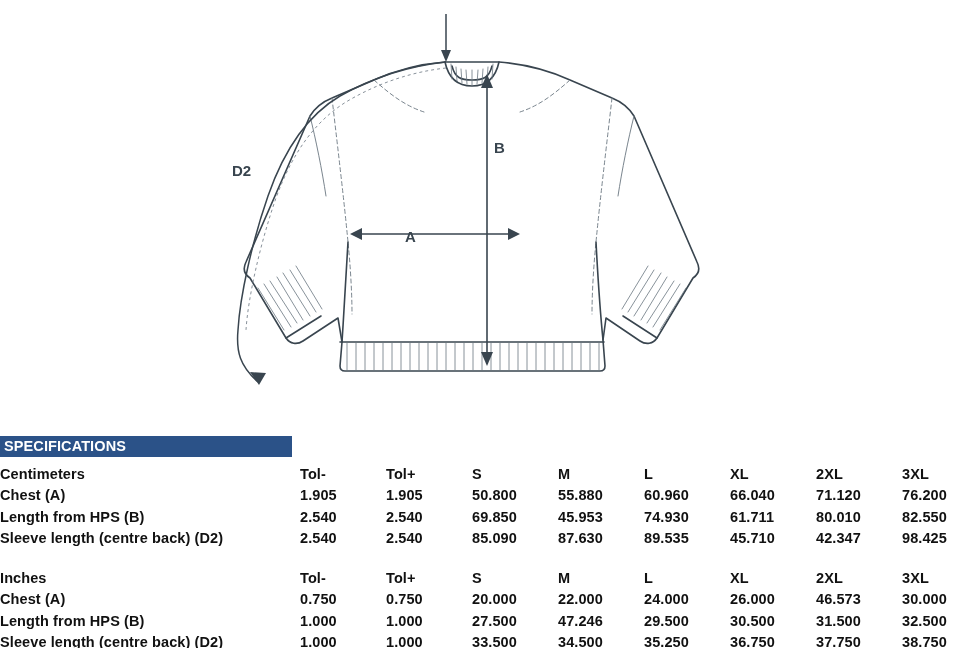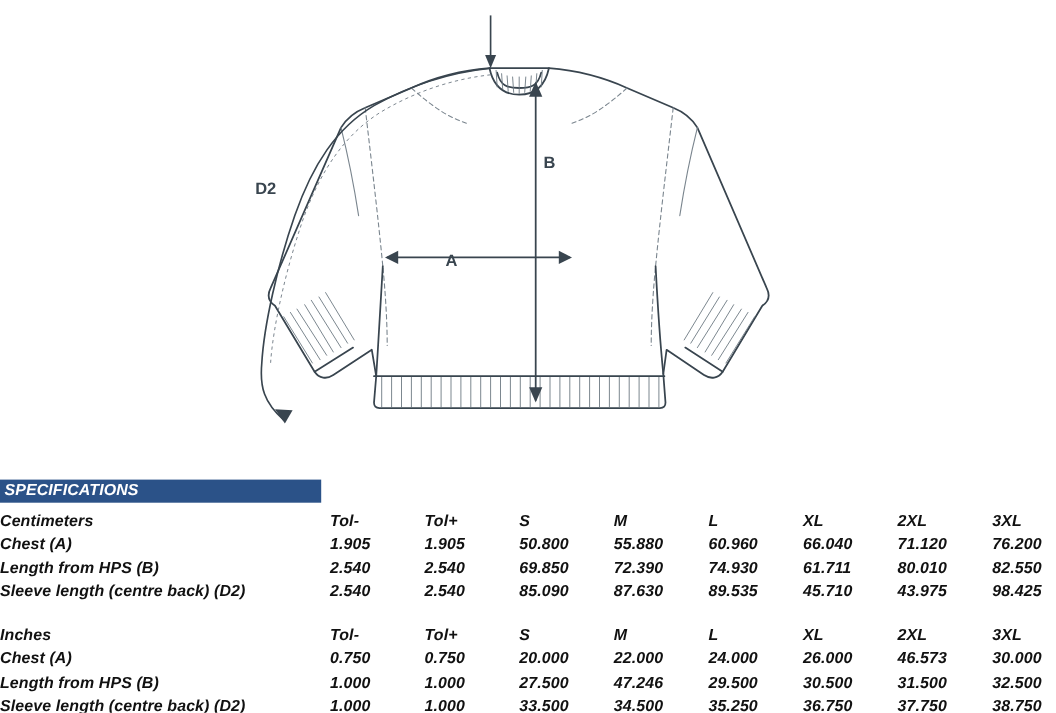--- a/index.html
+++ b/index.html
@@ -28,21 +28,20 @@
     display: block;
   }
 
   
   .spec-wrap {
     position: absolute;
     left: 0;
     top: 432px;
     width: 960px;
     height: 216px;
-    font-style: italic;
   }
 
   .spec-banner {
     position: absolute;
     left: 0;
     top: 4px;
     width: 292px;
     height: 21px;
     background: #2b5288;
   }
@@ -283,35 +282,35 @@
         <td class="val">60.960</td>
         <td class="val">66.040</td>
         <td class="val">71.120</td>
         <td class="val">76.200</td>
       </tr>
       <tr class="data-row">
         <td class="label">Length from HPS (B)</td>
         <td class="val">2.540</td>
         <td class="val">2.540</td>
         <td class="val">69.850</td>
-        <td class="val">72.390</td>
+        <td class="val">45.953</td>
         <td class="val">74.930</td>
         <td class="val">61.711</td>
         <td class="val">80.010</td>
         <td class="val">82.550</td>
       </tr>
       <tr class="data-row">
         <td class="label">Sleeve length (centre back) (D2)</td>
         <td class="val">2.540</td>
         <td class="val">2.540</td>
         <td class="val">85.090</td>
         <td class="val">87.630</td>
         <td class="val">89.535</td>
         <td class="val">45.710</td>
-        <td class="val">43.975</td>
+        <td class="val">42.347</td>
         <td class="val">98.425</td>
       </tr>
     </tbody>
   </table>
 
   <table class="spec inch">
     <colgroup>
       <col class="c-label">
         <col class="c-v">
         <col class="c-v">

